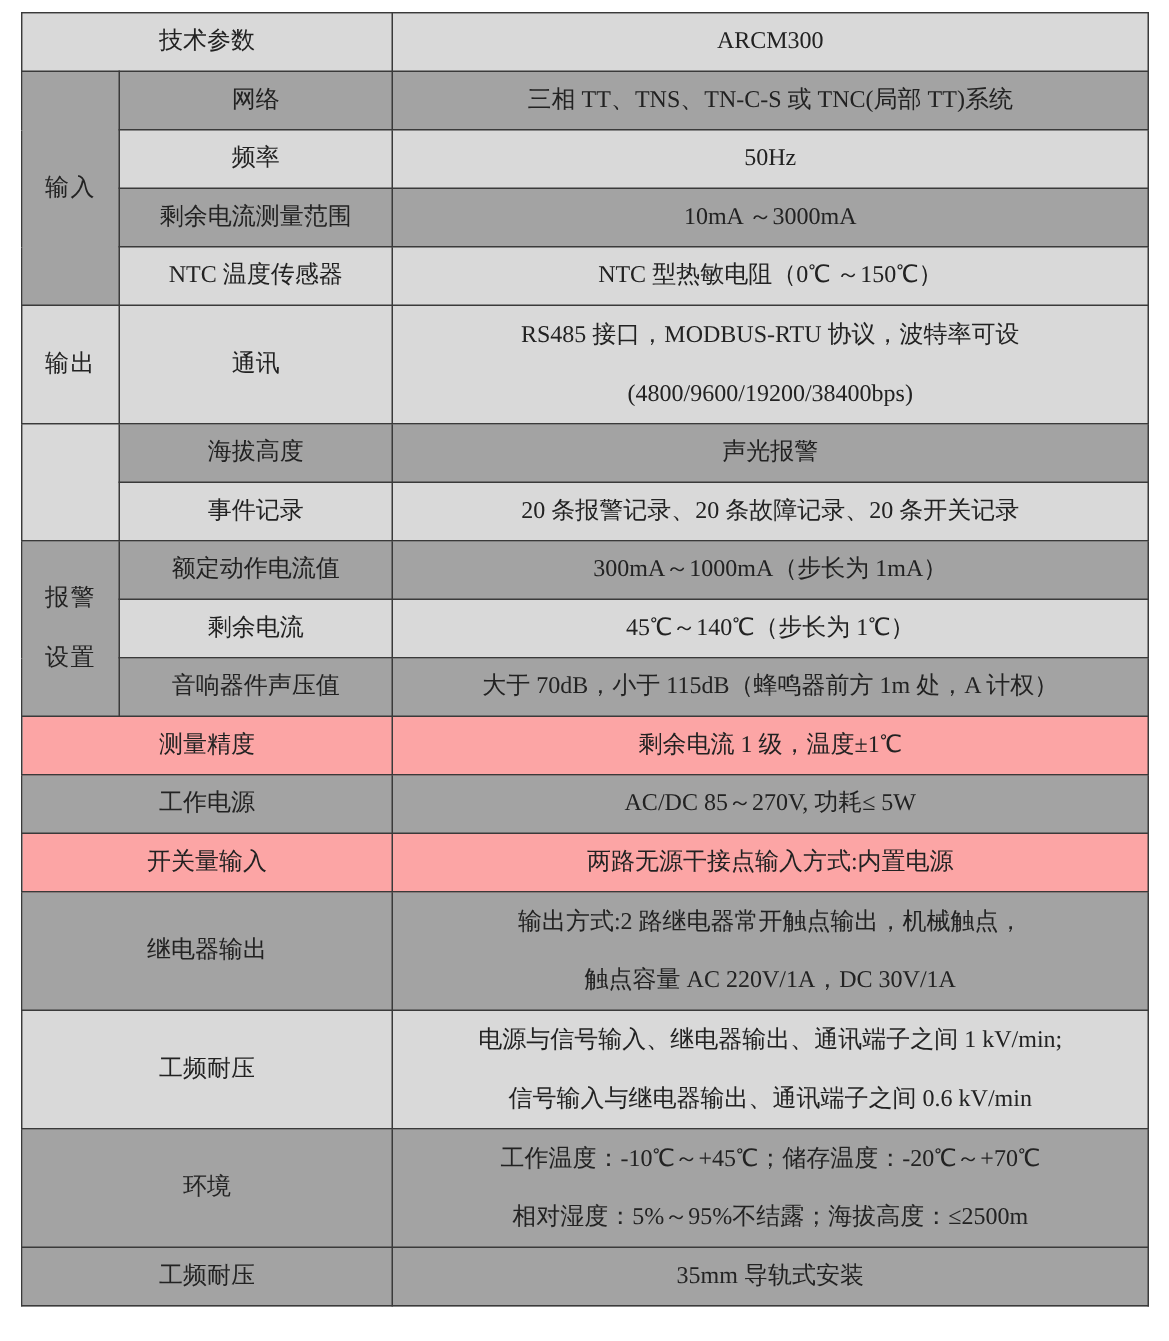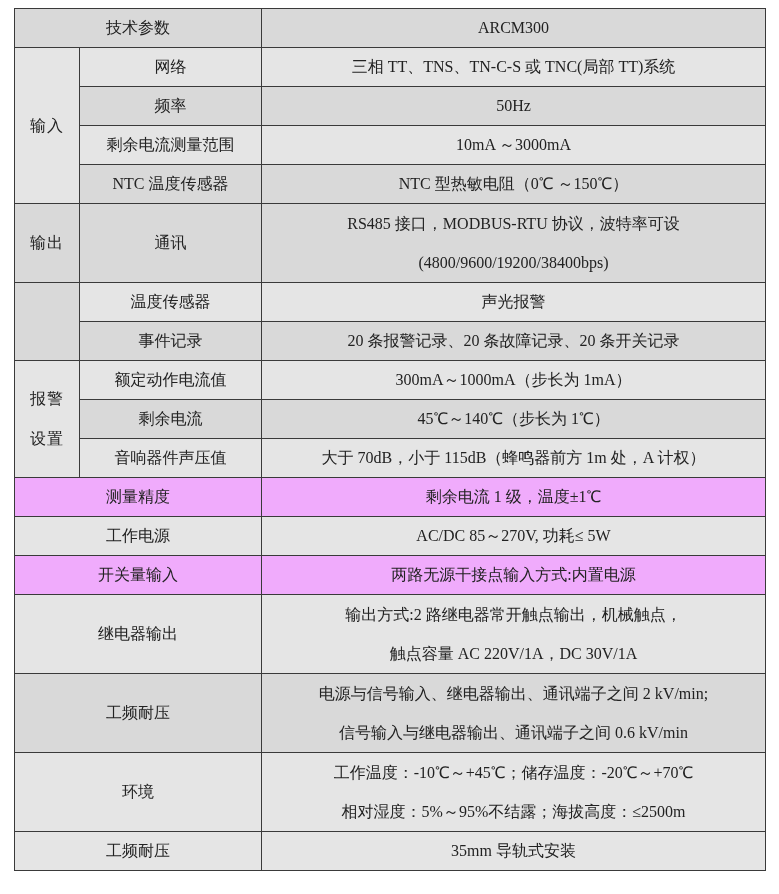--- a/index.html
+++ b/index.html
@@ -10,22 +10,22 @@
     width: 751px; border-collapse: collapse; table-layout: fixed;
     font-size: 16px;
     font-family: Liberation Serif, serif;
   }
   table.spec td {
     border: 1.4px solid #3a3a3a;
     text-align: center; vertical-align: middle;
     padding: 0 4px; line-height: 20px;
   }
   .g { background: #d9d9d9; }
-  .dg { background: #f0abfc; }
-  .w { background: #e5e5e5; }
+  .dg { background: #fca5a5; }
+  .w { background: #a3a3a3; }
   tr.h40 td { height: 38px; }
   tr.h79 td { height: 77px; }
   .two-line div { line-height: 39px; }
   .sec { letter-spacing: 1px; margin-left: 40px; }
 </style>
 </head>
 <body>
 
 <table class="spec">
   <colgroup>
@@ -62,21 +62,21 @@
       <td class="g sec">输出</td>
       <td class="g">通讯</td>
       <td class="g two-line">
         <div>RS485 接口，MODBUS-RTU 协议，波特率可设</div>
         <div>(4800/9600/19200/38400bps)</div>
       </td>
     </tr>
 
     <tr class="h40">
       <td rowspan="2" class="g"></td>
-      <td class="w">温度传感器</td>
+      <td class="w">海拔高度</td>
       <td class="w">声光报警</td>
     </tr>
     <tr class="h40">
       <td class="g">事件记录</td>
       <td class="g">20 条报警记录、20 条故障记录、20 条开关记录</td>
     </tr>
 
     <tr class="h40">
       <td rowspan="3" class="w sec">
         <div style="line-height:40px">报警</div>
@@ -109,21 +109,21 @@
     <tr class="h79">
       <td colspan="2" class="w">继电器输出</td>
       <td class="w two-line">
         <div>输出方式:2 路继电器常开触点输出，机械触点，</div>
         <div>触点容量 AC 220V/1A，DC 30V/1A</div>
       </td>
     </tr>
     <tr class="h79">
       <td colspan="2" class="g">工频耐压</td>
       <td class="g two-line">
-        <div>电源与信号输入、继电器输出、通讯端子之间 2 kV/min;</div>
+        <div>电源与信号输入、继电器输出、通讯端子之间 1 kV/min;</div>
         <div>信号输入与继电器输出、通讯端子之间 0.6 kV/min</div>
       </td>
     </tr>
     <tr class="h79">
       <td colspan="2" class="w">环境</td>
       <td class="w two-line">
         <div>工作温度：-10℃～+45℃；储存温度：-20℃～+70℃</div>
         <div>相对湿度：5%～95%不结露；海拔高度：≤2500m</div>
       </td>
     </tr>

